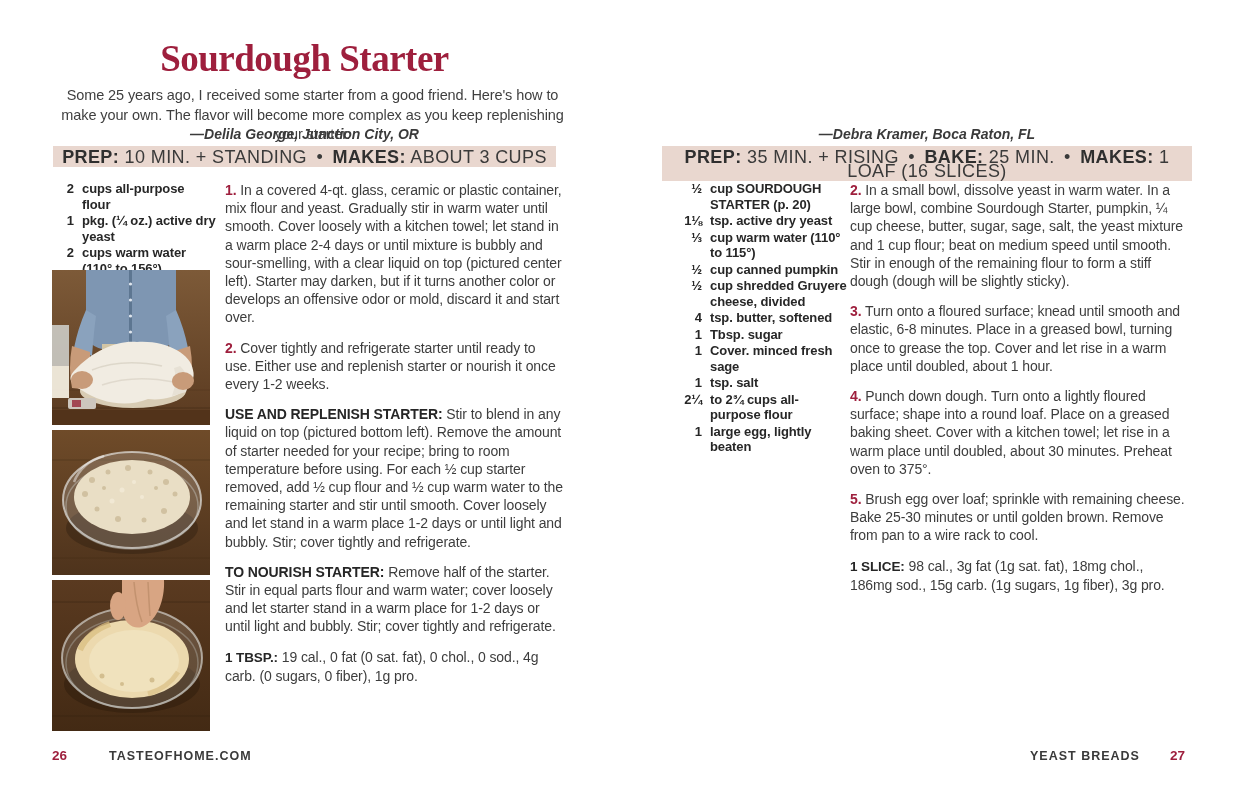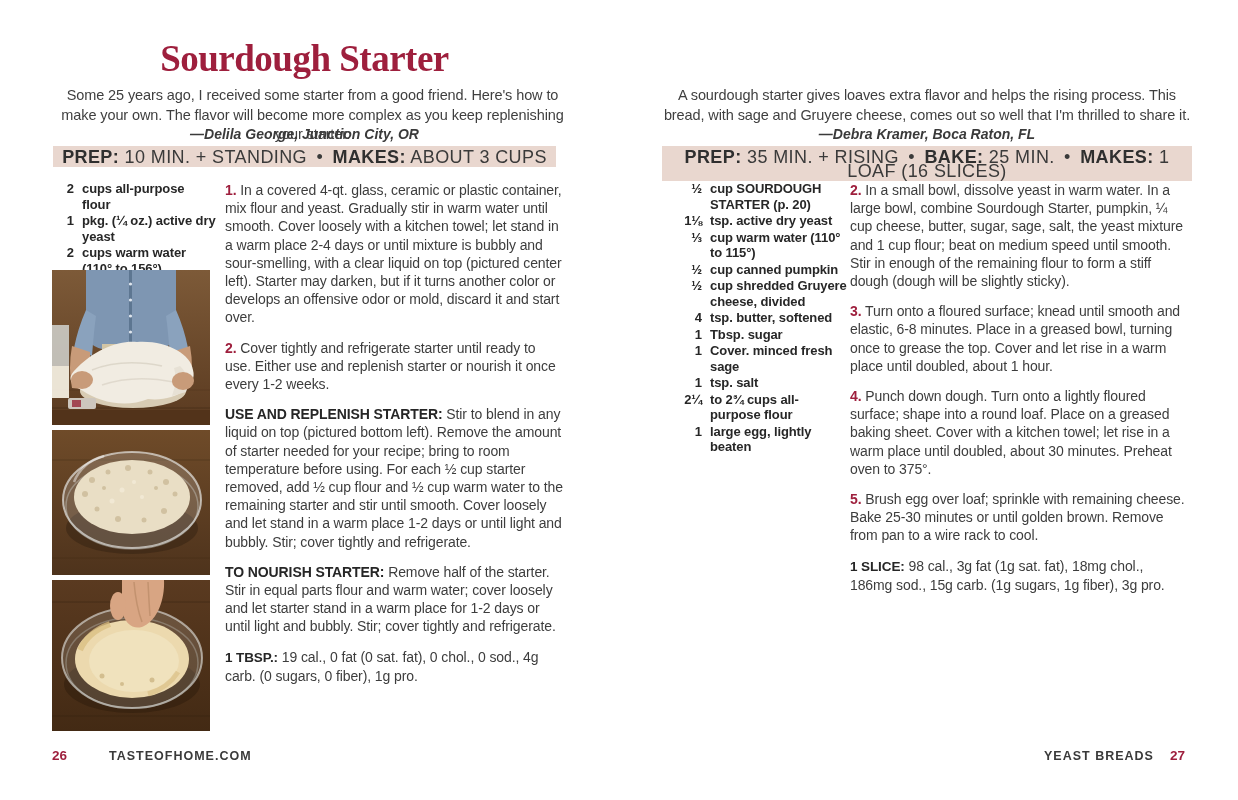--- a/index.html
+++ b/index.html
@@ -61,21 +61,21 @@
   .nutrition{font-size:13.5px;}
   .nutrition .note-label{font-size:13.5px;}
   .photos{position:absolute;left:52px;top:270px;width:158px;}
   .photo{width:158px;display:block;margin-bottom:5px;}
   .photo svg{display:block;}
   .footer{position:absolute;top:748px;font-size:12.5px;letter-spacing:1px;color:#3a3a3a;font-weight:700;}
   .footer.l{left:52px;}
   .footer.r{right:53px;text-align:right;}
   .pagenum{color:var(--accent);font-weight:700;font-size:13.5px;letter-spacing:0;}
   .footer.l .pagenum{margin-right:42px;margin-top:37px;}
-  .footer.r .pagenum{margin-left:16px;}
+  .footer.r .pagenum{margin-left:30px;}
 </style>
 </head>
 <body>
 
 <div class="spread">
 
   <h1 class="title l">Sourdough Starter</h1>
   <p class="intro l">Some 25 years ago, I received some starter from a good friend. Here's how to make your own. The flavor will become more complex as you keep replenishing your starter.</p>
   <p class="attr l">—Delila George, Junction City, OR</p>
 
@@ -233,21 +233,20 @@
     </p>
     <p class="nutrition">
       <span class="note-label">1 TBSP.:</span><span> 19 cal., 0 fat (0 sat. fat), 0 chol., 0 sod., 4g carb. (0 sugars, 0 fiber), 1g pro.</span>
     </p>
   </div>
 
   <div class="footer l">
     <span class="pagenum">26</span><span>TASTEOFHOME.COM</span>
   </div>
 
-  <p class="intro r">A sourdough starter gives loaves extra flavor and helps the rising process. This bread, with sage and Gruyere cheese, comes out so well that I'm thrilled to share it.</p>
   <p class="attr r">—Debra Kramer, Boca Raton, FL</p>
 
   <div class="badge-row r">
     <span class="badge">
       <b>PREP:</b>
       <span>35 MIN. + RISING</span>
       <span class="sep">•</span>
       <b>BAKE:</b>
       <span>25 MIN.</span>
       <span class="sep">•</span>

